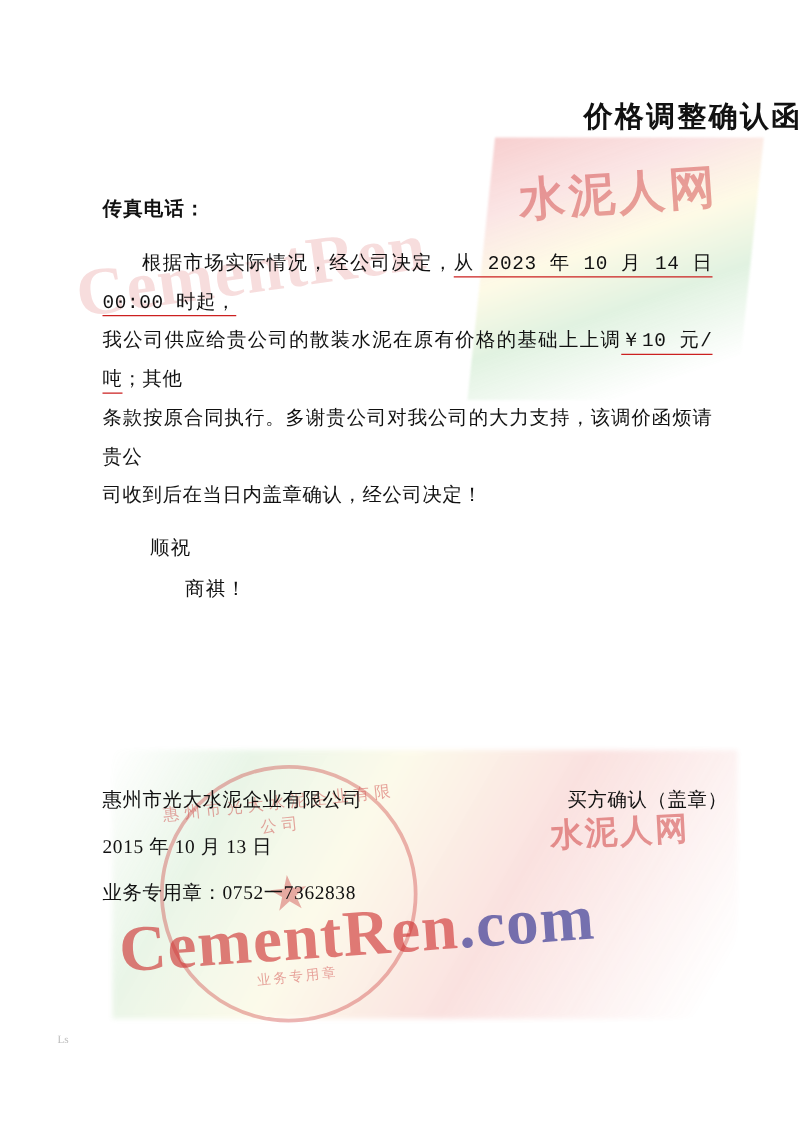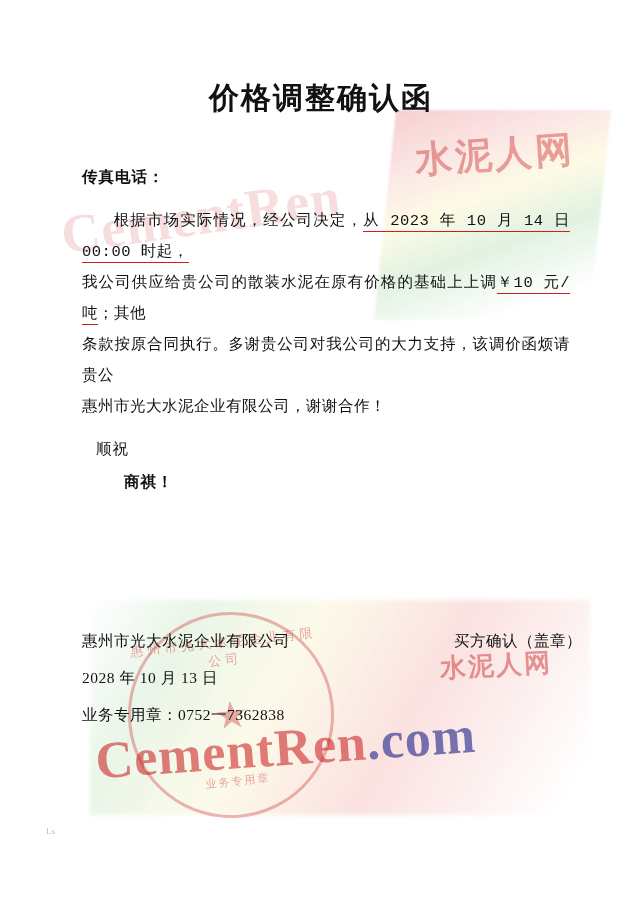--- a/index.html
+++ b/index.html
@@ -142,22 +142,22 @@
     color: rgba(200,40,40,0.55);
     letter-spacing: 2px;
   }
 
   
   .doc {
     position: relative;
     z-index: 5;
   }
   .title {
-    text-align: center;
-    font-size: 30px;
+    text-align: right;
+    font-size: 23px;
     font-weight: bold;
     letter-spacing: 2px;
     margin: 78px 0 0 0;
     color: #111;
   }
   .salutation {
     margin: 48px 0 0 82px;
     font-size: 15.5px;
     font-weight: bold;
     color: #111;
@@ -171,27 +171,27 @@
     text-align: justify;
     letter-spacing: 0.5px;
     font-family: Liberation Mono, monospace;
   }
   .indent { display: inline-block; width: 2em; }
   .underline-red {
     border-bottom: 1.6px solid #cc2020;
     padding-bottom: 1px;
   }
   .closing {
-    margin: 10px 0 0 96px;
+    margin: 10px 0 0 120px;
     font-size: 15.5px;
     line-height: 2.1;
     color: #111;
   }
   .closing div { letter-spacing: 1px; }
-  .closing .indent2 { margin-left: 28px; font-weight: bold; }
+  .closing .indent2 { margin-left: 28px; }
 
   .footer {
     position: absolute;
     left: 82px;
     right: 60px;
     top: 622px;
     z-index: 6;
   }
   .footer-row {
     display: flex;
@@ -236,34 +236,34 @@
   <div class="doc">
 
     <h1 class="title">价格调整确认函</h1>
 
     <div class="salutation">传真电话：</div>
 
     <div class="body-block">
       <span class="indent"></span><span>根据市场实际情况，经公司决定，</span><span class="underline-red">从 2023 年 10 月 14 日 00:00 时起，</span><br>
       <span>我公司供应给贵公司的散装水泥在原有价格的基础上上调</span><span class="underline-red">￥10 元/吨</span><span>；其他</span><br>
       <span>条款按原合同执行。多谢贵公司对我公司的大力支持，该调价函烦请贵公</span><br>
-      <span>惠州市光大水泥企业有限公司，谢谢合作！</span>
+      <span>司收到后在当日内盖章确认，经公司决定！</span>
     </div>
 
     <div class="closing">
       <div>顺祝</div>
       <div class="indent2">商祺！</div>
     </div>
 
   </div>
 
   <div class="footer">
     <div class="footer-row">
       <span>惠州市光大水泥企业有限公司</span>
       <span>买方确认（盖章）</span>
     </div>
-    <div class="footer-line">2028 年 10 月 13 日</div>
+    <div class="footer-line">2015 年 10 月 13 日</div>
     <div class="footer-line">业务专用章：0752一7362838</div>
   </div>
 
   <div class="corner-mark">Ls</div>
 
 </div>
 
 </body></html>

